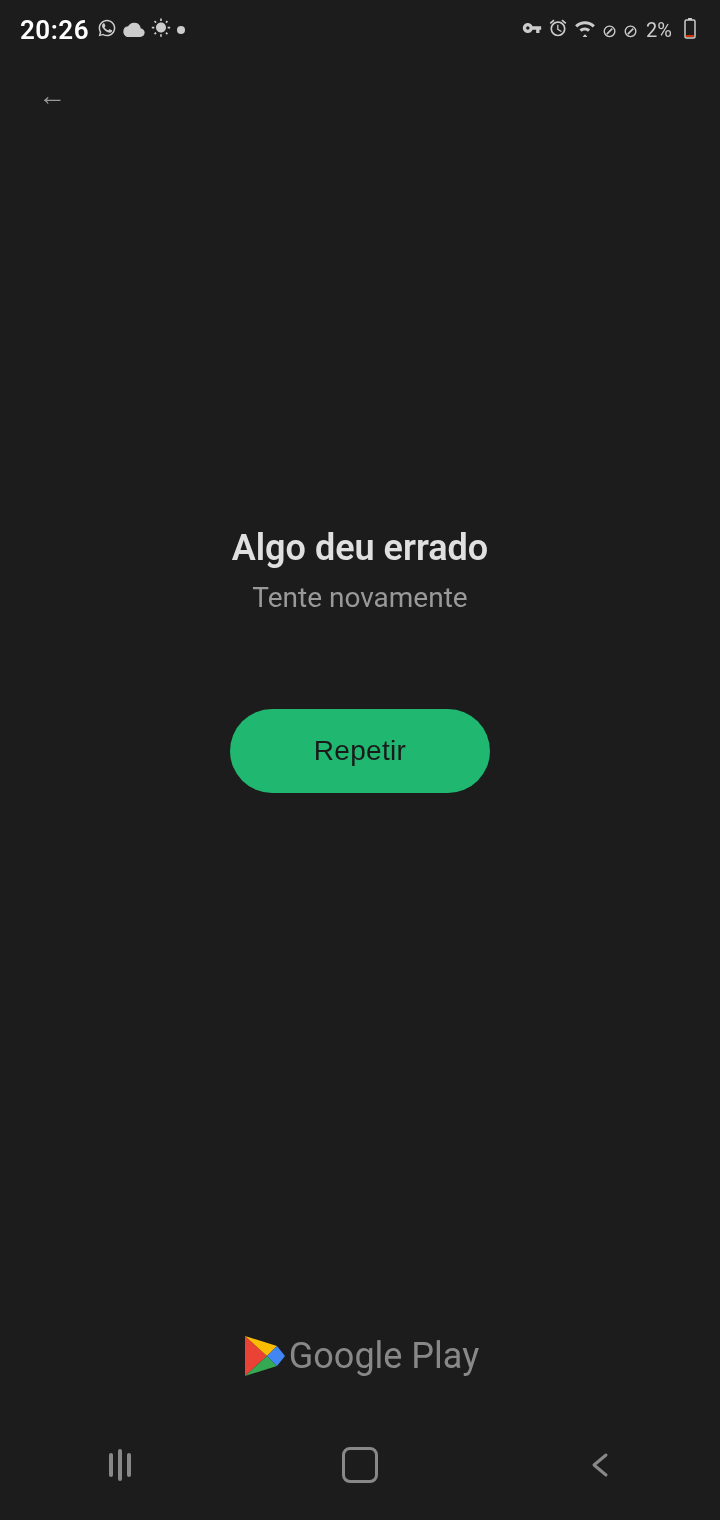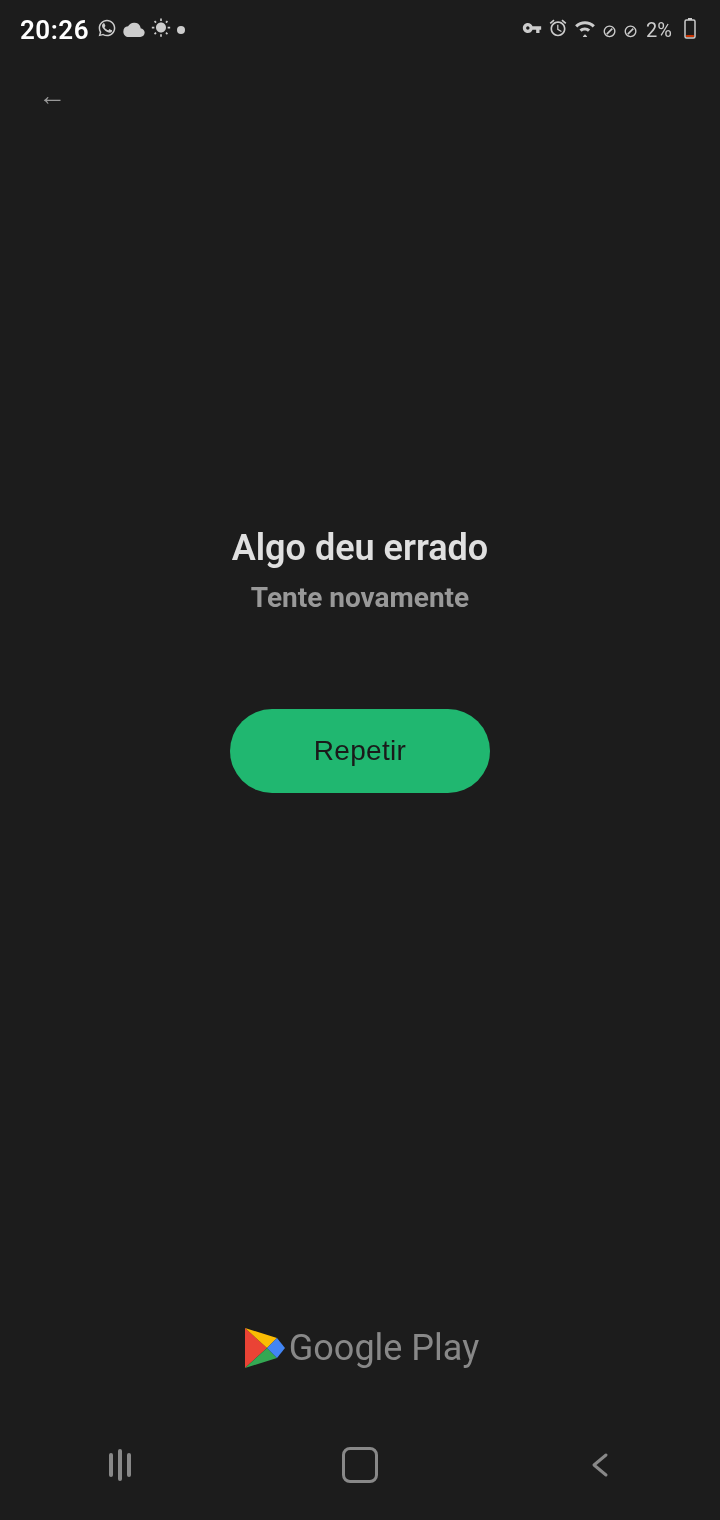--- a/index.html
+++ b/index.html
@@ -113,21 +113,21 @@
     .error-title {
       font-size: 36px;
       font-weight: 600;
       color: #e0e0e0;
       margin-bottom: 12px;
       text-align: center;
     }
 
     .error-subtitle {
       font-size: 28px;
-      font-weight: 700;
+      font-weight: 400;
       color: #999999;
       margin-bottom: 87px;
       text-align: center;
     }
 
     .retry-button {
       background-color: #1db954;
       background-color: #20b770;
       border: none;
       border-radius: 50px;
@@ -137,21 +137,21 @@
       color: #1a1a1a;
       cursor: pointer;
       letter-spacing: 0.3px;
       min-width: 260px;
       margin-top: 8px;
     }
 
     
     .footer {
       position: absolute;
-      bottom: 148px;
+      bottom: 140px;
       left: 0;
       right: 0;
       display: flex;
       align-items: center;
       justify-content: center;
     }
 
     .google-play-text {
       font-size: 36px;
       font-weight: 400;

